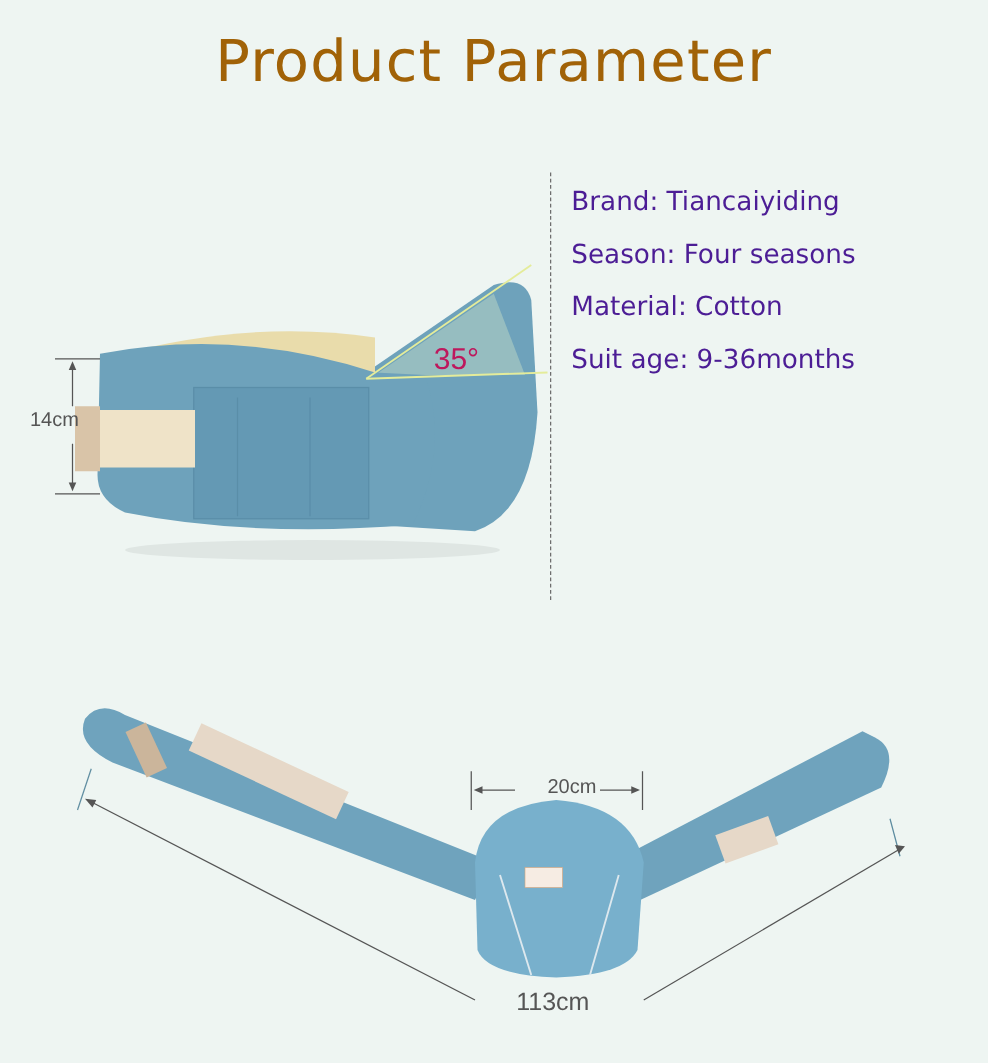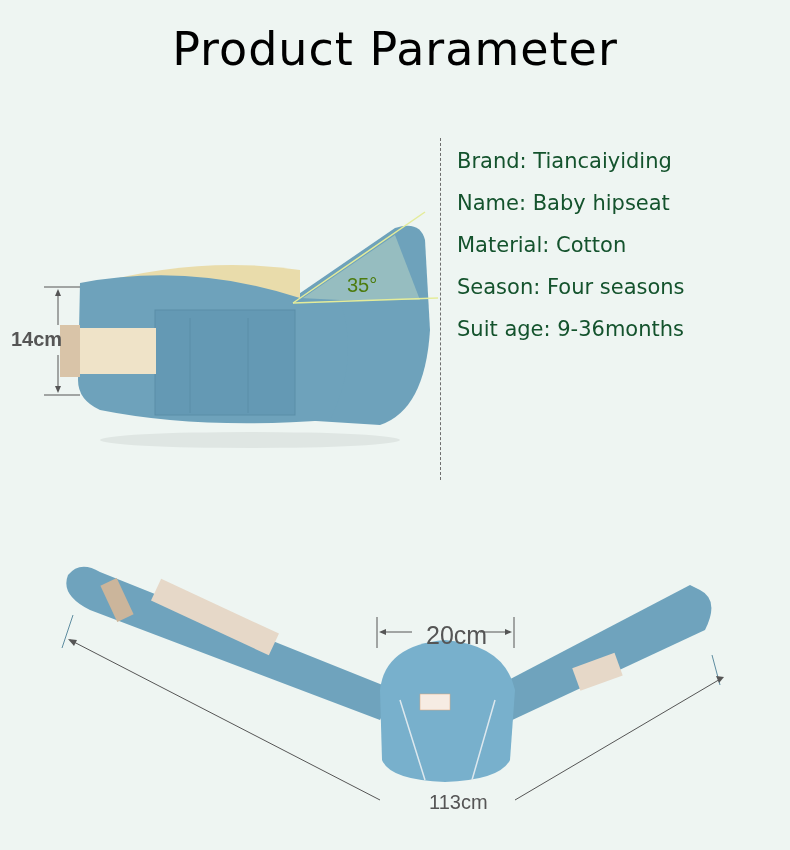--- a/index.html
+++ b/index.html
@@ -4,49 +4,48 @@
 <style>
   html, body { margin:0; padding:0; }
   body {
     width:790px; height:850px; overflow:hidden;
     background:#eef5f2;
     font-family:"DejaVu Sans", sans-serif;
     position:relative;
   }
   .title {
     position:absolute; left:0; width:790px; top:22px;
-    text-align:center; color:#000000;
+    text-align:center; color:#a16207;
     font-size:46px; letter-spacing:1px;
     font-family:"DejaVu Sans", sans-serif;
   }
   .divider {
     position:absolute; left:440px; top:138px; height:342px;
     border-left:1.5px dashed #6e6e6e;
   }
   .params {
     position:absolute; left:457px; top:143px;
-    color:#14532d; font-size:21px;
+    color:#4c1d95; font-size:21px;
     font-family:"DejaVu Sans", sans-serif;
   }
   .params div { height:42px; line-height:36px; white-space:nowrap; }
   .dimlbl { position:absolute; color:#555; font-family:"Liberation Sans", sans-serif; }
   svg { position:absolute; left:0; top:0; }
 </style>
 </head>
 <body>
 
 <div class="title">Product Parameter</div>
 
 <div class="divider"></div>
 
 <div class="params">
   <div>Brand: Tiancaiyiding</div>
-  <div>Name: Baby hipseat</div>
+  <div>Season: Four seasons</div>
   <div>Material: Cotton</div>
-  <div>Season: Four seasons</div>
   <div>Suit age: 9-36months</div>
 </div>
 
 <svg width="790" height="850">
 
   <ellipse cx="250" cy="440" rx="150" ry="8" fill="#dfe6e3"></ellipse>
 
   <path d="M290 300 L395 228 Q420 220 425 240 L430 330 Q425 410 380 425 L300 420 Z" fill="#6ea2bb"></path>
   <path d="M300 300 L395 235 L420 300 Z" fill="#a6c9c2" opacity="0.7"></path>
 
@@ -89,16 +88,16 @@
   <polygon points="512,632 505,629 505,635" fill="#555"></polygon>
 
   <line x1="62" y1="648" x2="73" y2="615" stroke="#5d8ca0"></line>
   <line x1="712" y1="655" x2="720" y2="685" stroke="#5d8ca0"></line>
   <line x1="70" y1="640" x2="380" y2="800" stroke="#555"></line>
   <polygon points="68,639 77,640 74,646" fill="#555"></polygon>
   <line x1="515" y1="800" x2="722" y2="678" stroke="#555"></line>
   <polygon points="724,677 716,676 719,683" fill="#555"></polygon>
 </svg>
 
-<div class="dimlbl" style="left:11px; top:328px; font-size:20px;font-weight:bold;">14cm</div>
-<div class="dimlbl" style="left:347px; top:274px; font-size:20px; color:#4d7c0f;">35°</div>
-<div class="dimlbl" style="left:426px; top:621px; font-size:25px;">20cm</div>
-<div class="dimlbl" style="left:413px; top:791px; font-size:20px;margin-left:16px;">113cm</div>
+<div class="dimlbl" style="left:24px; top:328px; font-size:16px;">14cm</div>
+<div class="dimlbl" style="left:347px; top:274px; font-size:24px; color:#be185d;">35°</div>
+<div class="dimlbl" style="left:438px; top:621px; font-size:16px;">20cm</div>
+<div class="dimlbl" style="left:413px; top:791px; font-size:20px;">113cm</div>
 
 </body></html>

